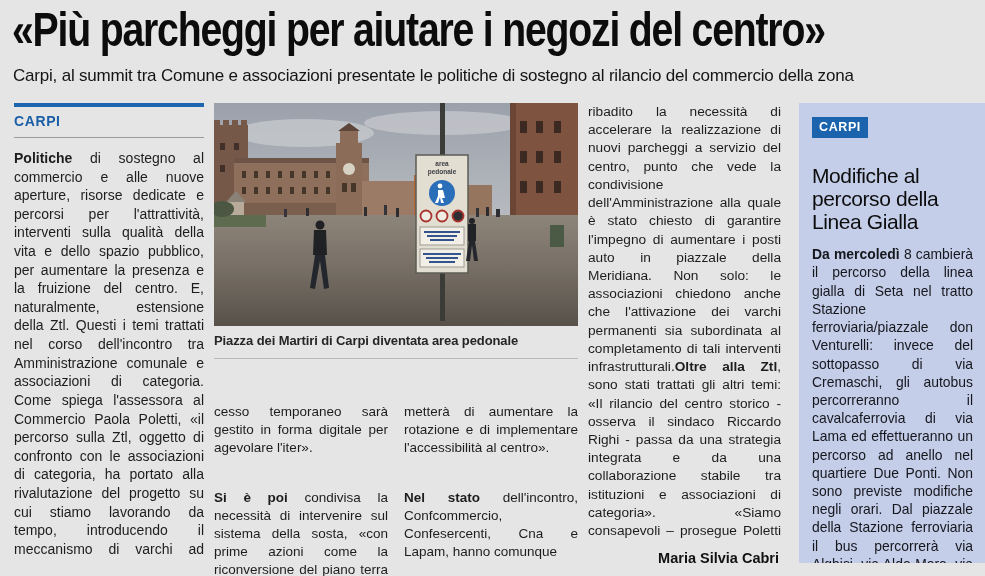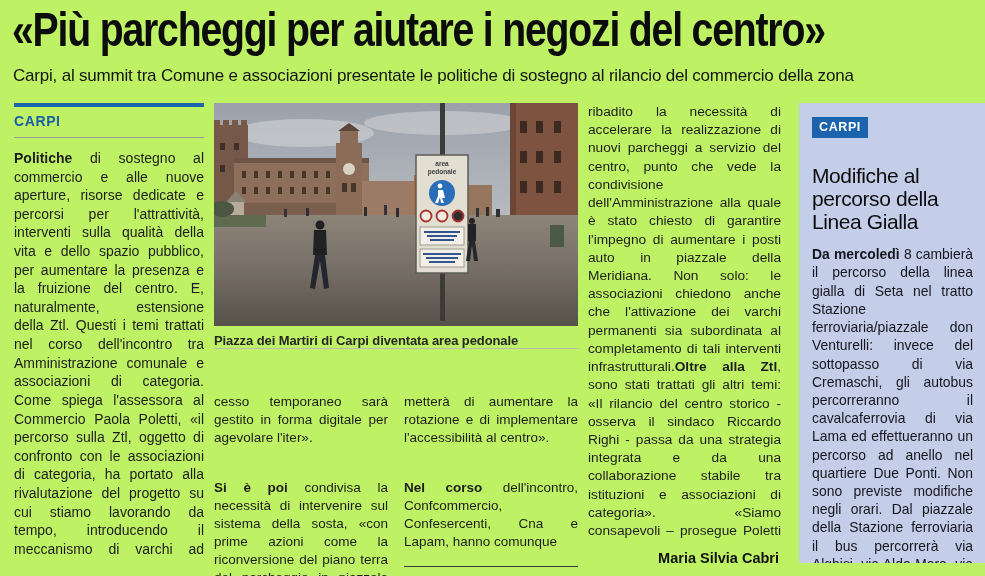--- a/index.html
+++ b/index.html
@@ -1,18 +1,18 @@
 <!DOCTYPE html>
 <html lang="it"><head>
 <meta charset="utf-8">
 <style>
   * { margin:0; padding:0; box-sizing:border-box; }
   html,body { background:#ffffff; }
   body { font-family:"Liberation Sans","DejaVu Sans",sans-serif; color:#1b1b1b; }
-  .page { position:relative; width:985px; height:576px; overflow:hidden; background:#bef264; }
+  .page { position:relative; width:985px; height:576px; overflow:hidden; background:#e5e5e5; }
 
   
   .headline-wrap { margin:2px 0 0 12px; height:58px; overflow:visible; }
   .headline {
     font-size:49px; font-weight:bold; color:#0c0c0c; white-space:nowrap;
     letter-spacing:-1.5px; transform:scaleX(0.80); transform-origin:0 50%;
     line-height:1.12;
   }
   .subhead { margin:6px 0 12px 13px; font-size:17px; color:#141414; letter-spacing:-0.2px; }
 
@@ -26,21 +26,21 @@
   
   .kicker { border-top:4px solid #1b66ae; border-bottom:1px solid #9a9a9a; padding:6px 0 8px; }
   .kicker-label { color:#1b5fa8; font-weight:bold; font-size:14px; letter-spacing:0.6px; }
 
   .body-text { font-size:14px; line-height:1.33; text-align:justify; color:#1d1d1d; }
   .col1 .body-text { margin-top:11px; height:408px; overflow:hidden; }
   .lead-b { font-weight:bold; }
 
   
   .photo { display:block; width:364px; height:223px; background:#aab0b8; }
-  .caption { font-size:13px; font-weight:bold; color:#262626; padding:7px 0 0; border-bottom:1px solid #b9b9b9; letter-spacing:-0.1px; }
+  .caption { font-size:13px; font-weight:bold; color:#262626; padding:7px 0 10px; border-bottom:1px solid #b9b9b9; letter-spacing:-0.1px; }
   .subcols { display:flex; margin-top:12px; }
   .subcol2 { width:174px; margin-right:16px; }
   .subcol3 { width:174px; }
   .subcol2 .body-text, .subcol3 .body-text { font-size:13.5px; line-height:1.33;margin-top:32px; }
 
   
   .pullquote { margin-top:15px; border-top:1px solid #3c3c3c; padding-top:9px; }
   .pq-label { font-size:11px; font-weight:bold; color:#111; letter-spacing:0.2px; margin-bottom:10px; }
   .pq-line { color:#1e74b9; font-size:16px; font-weight:bold; line-height:1.38; letter-spacing:-0.3px; white-space:nowrap; }
 
@@ -205,21 +205,21 @@
 
       <div class="subcols">
 
         <div class="subcol2">
           <div class="body-text"><span>cesso temporaneo sarà gestito in forma digitale per agevolare l'iter».</span></div>
           <div class="body-text"><span class="lead-b">Si è poi</span><span> condivisa la necessità di intervenire sul sistema della sosta, «con prime azioni come la riconversione del piano terra del parcheggio in piazzale Maestri del lavoro, il cosiddetto Meccano, da sosta a pagamento a sosta a disco orario, nella stessa area verranno trasformati circa cento stalli da sosta libera a sosta a disco orario. Questo per-</span></div>
         </div>
 
         <div class="subcol3">
           <div class="body-text"><span>metterà di aumentare la rotazione e di implementare l'accessibilità al centro».</span></div>
-          <div class="body-text"><span class="lead-b">Nel corso</span><span> dell'incontro, Confcommercio, Confesercenti, Cna e Lapam, hanno comunque</span></div>
+          <div class="body-text"><span class="lead-b">Nel stato</span><span> dell'incontro, Confcommercio, Confesercenti, Cna e Lapam, hanno comunque</span></div>
 
           <div class="pullquote">
             <div class="pq-label">ROTAZIONE DELLA SOSTA</div>
             <div class="pq-line">«Oltre cento posti</div>
             <div class="pq-line">e parte del 'Meccano'</div>
 
           </div>
         </div>
       </div>
     </div>

